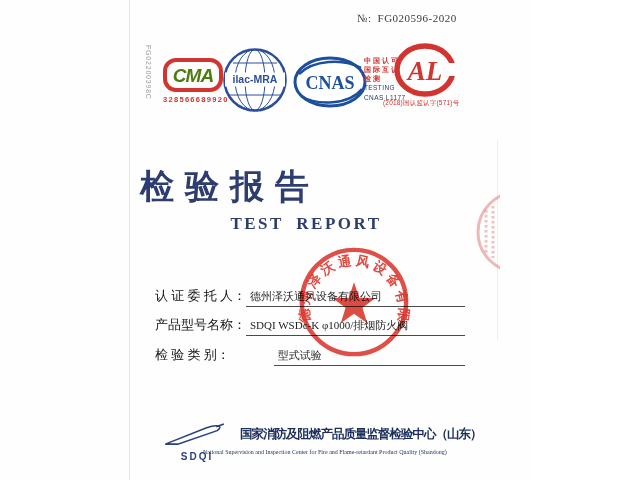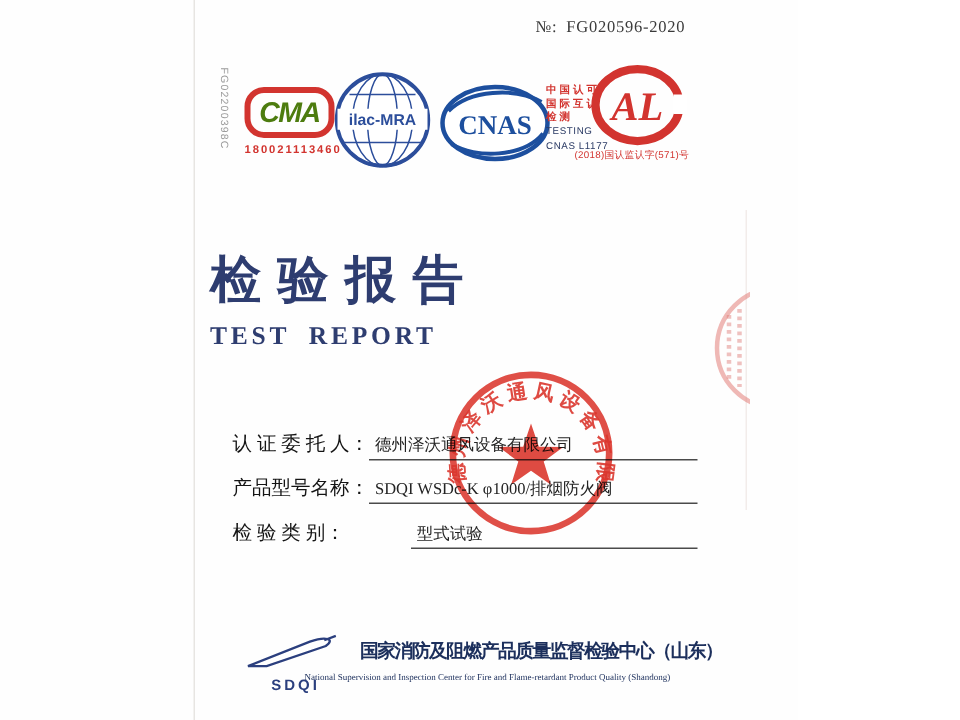--- a/index.html
+++ b/index.html
@@ -44,21 +44,21 @@
   .cal{position:absolute;left:392px;top:43px;}
   .cal-caption{position:absolute;left:383px;top:99px;font-family:"Liberation Sans",sans-serif;font-size:6.5px;color:#d2342f;letter-spacing:.2px;}
 
   
   .title-cn{
     position:absolute;left:129px;top:164px;width:368px;
     font-family:"Liberation Sans",sans-serif;font-weight:bold;font-size:34px;
     color:#2e3d70;letter-spacing:11px;text-indent:11px;
   }
   .title-en{
-    position:absolute;left:140px;top:214px;width:368px;
+    position:absolute;left:122px;top:214px;width:368px;text-align:center;
     font-family:"Liberation Serif",serif;font-weight:bold;font-size:17px;
     color:#2e3d70;letter-spacing:2.5px;word-spacing:6px;
   }
 
   
   .field-row{position:absolute;left:155px;width:310px;display:flex;align-items:flex-end;}
   .fr1{top:287px;} .fr2{top:316px;} .fr3{top:346px;gap:44px;}
   .field-label{font-size:13px;color:#141414;white-space:pre;padding-bottom:2px;}
   .field-value{
     flex:1;border-bottom:1px solid #4a4a4a;font-size:11px;color:#232323;
@@ -94,21 +94,21 @@
   <div class="no-line">
     <span class="lbl">№:</span><span>FG020596-2020</span>
   </div>
 
   <div class="serial">FG02200398C</div>
 
   <div class="cma">
     <div class="cma-box">
       <span>CMA</span>
     </div>
-    <div class="cma-num">180021113460</div>
+    <div class="cma-num">328566689920</div>
   </div>
 
   <div class="ilac">
     <svg width="66" height="66" viewBox="0 0 66 66">
       <circle cx="33" cy="33" r="30.5" fill="#ffffff" stroke="#2c4e9b" stroke-width="2.6"></circle>
       <ellipse cx="33" cy="33" rx="10" ry="30.5" fill="none" stroke="#2c4e9b" stroke-width="1"></ellipse>
       <ellipse cx="33" cy="33" rx="20" ry="30.5" fill="none" stroke="#2c4e9b" stroke-width="1"></ellipse>
       <line x1="11" y1="16" x2="55" y2="16" stroke="#2c4e9b" stroke-width="1"></line>
       <line x1="6" y1="48" x2="60" y2="48" stroke="#2c4e9b" stroke-width="1"></line>
       <path d="M12,55 A30,30 0 0 0 54,55" fill="none" stroke="#2c4e9b" stroke-width="2" stroke-dasharray="1.5,2"></path>

